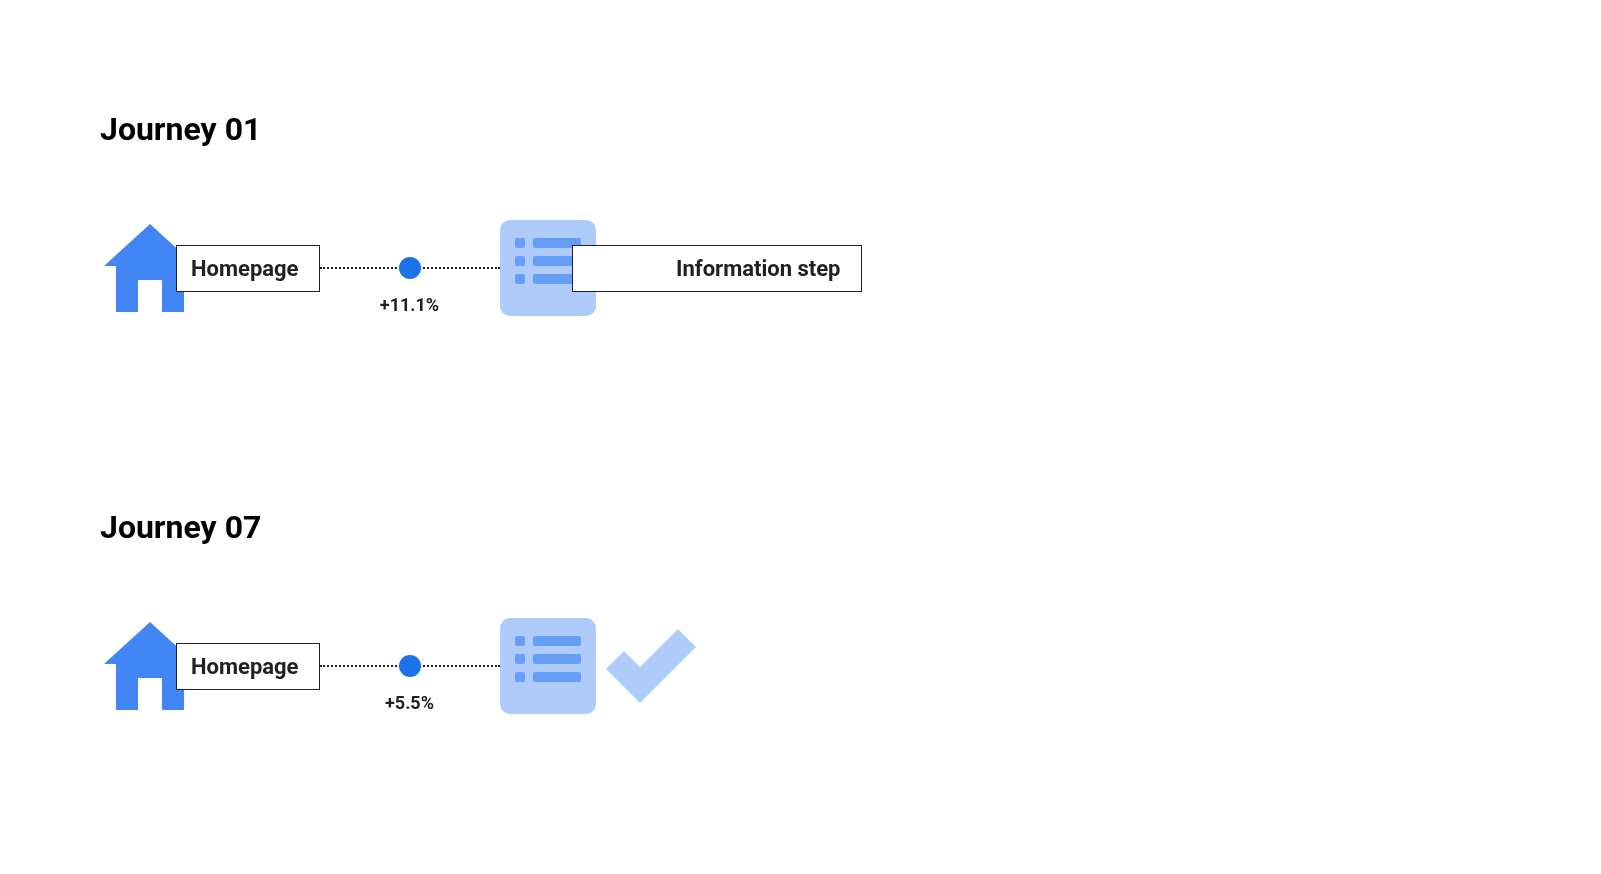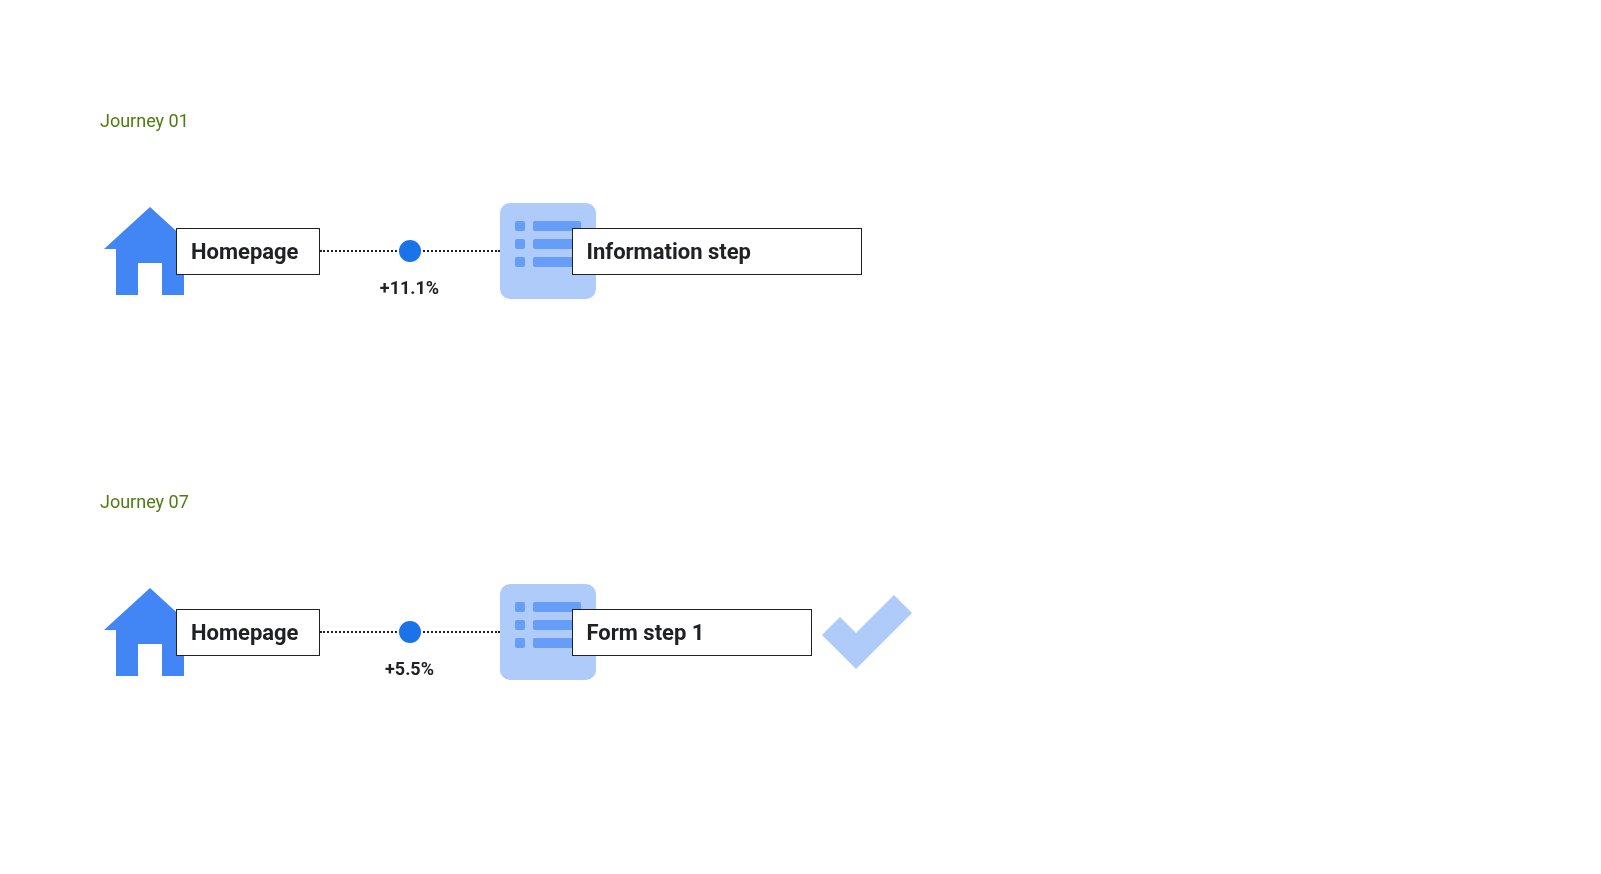--- a/index.html
+++ b/index.html
@@ -12,30 +12,31 @@
   }
   .canvas {
     position: absolute;
     left: 100px;
     top: 110px;
   }
   .journey {
     margin-bottom: 180px;
   }
   .journey-title {
-    font-size: 18px;
-    font-weight: 400;
-    color: #4d7c0f;
+    font-size: 32px;
+    font-weight: 700;
+    color: #000000;
     margin-bottom: 60px;
   }
   .flow {
     display: flex;
     align-items: center;
     height: 120px;
     position: relative;
+    text-align: right;
   }
   .node {
     position: relative;
     display: flex;
     align-items: center;
   }
   .icon-wrap {
     position: relative;
     z-index: 1;
   }
@@ -168,21 +169,20 @@
             <span class="list-row">
                 <span class="list-dot"></span>
                 <span class="list-bar"></span>
               </span>
             <span class="list-row">
                 <span class="list-dot"></span>
                 <span class="list-bar"></span>
               </span>
           </span>
         </span>
-        <span class="label-box" style="min-width:240px">Form step 1</span>
       </div>
 
 
       <div class="node">
         <span class="icon-wrap check-icon">
           <svg width="110" height="90" viewBox="0 0 110 90">
             <path d="M10 48 L28 30 L44 46 L82 8 L100 26 L44 82 Z" fill="#aecbfa"></path>
           </svg>
         </span>
       </div>

